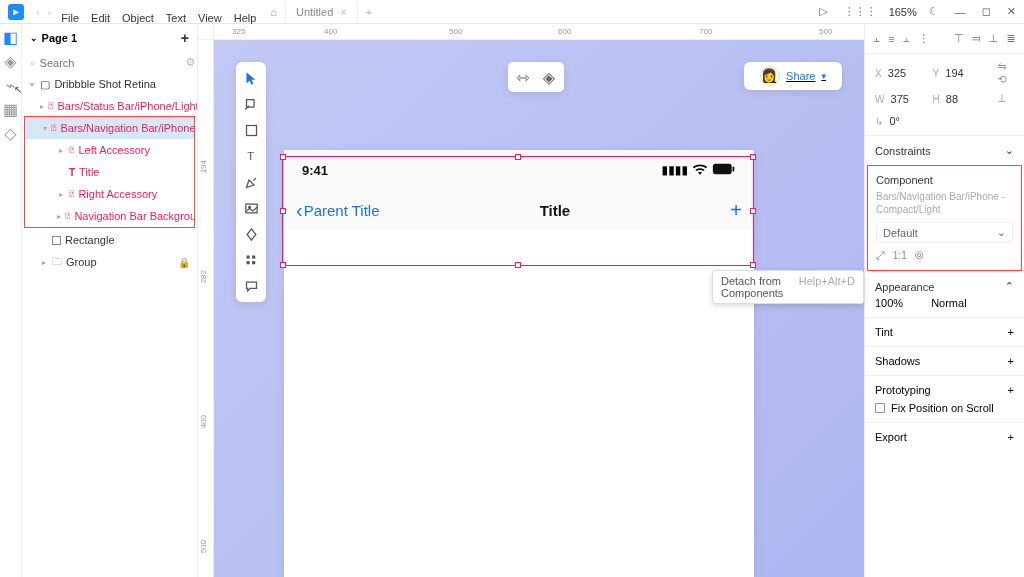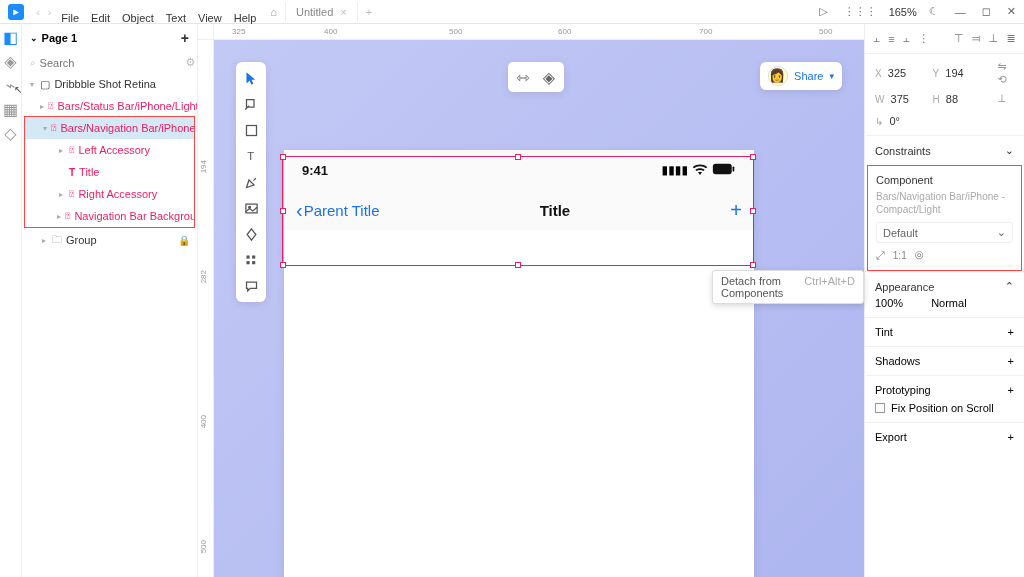--- a/index.html
+++ b/index.html
@@ -57,21 +57,21 @@
 .canvas-bg { position: absolute; left: 16px; top: 16px; right: 0; bottom: 0; background: linear-gradient(135deg, #c3c9f5 0%, #aeb6f0 100%); }
 
 .float-toolbar { position: absolute; left: 22px; top: 22px; width: 30px; background: #fff; border-radius: 6px; box-shadow: 0 2px 8px rgba(0,0,0,0.1); display: flex; flex-direction: column; align-items: center; padding: 4px 0; gap: 2px; }
 .ft-item { width: 24px; height: 24px; border-radius: 4px; display: flex; align-items: center; justify-content: center; cursor: pointer; color: #555; }
 .ft-item svg { width: 15px; height: 15px; }
 .ft-item.active { color: #1a73e8; }
 
 .float-align { position: absolute; left: 294px; top: 22px; background: #fff; border-radius: 5px; box-shadow: 0 2px 8px rgba(0,0,0,0.1); display: flex; padding: 4px; gap: 4px; }
 .fa-item { width: 22px; height: 22px; display:flex;align-items:center;justify-content:center; cursor:pointer; color:#666; }
 
-.share-pill { position: absolute; right: 22px; top: 22px; background: #fff; border-radius: 6px; box-shadow: 0 2px 8px rgba(0,0,0,0.1); display: flex; align-items: center; padding: 4px 8px; gap: 6px; }
+.share-pill { position: absolute; right: 22px; top: 22px; background: #fff; border-radius: 6px; box-shadow: 0 2px 8px rgba(0,0,0,0.1); display: flex; align-items: center; padding: 4px 16px; gap: 6px; text-decoration: underline; }
 .avatar { width: 20px; height: 20px; border-radius: 50%; background: #ffc; border: 1px solid #ddd; display:inline-block; overflow:hidden; }
 .avatar::after { content:"👩"; font-size:13px; position:relative; top:-1px; }
 .share-text { font-size: 11px; color: #1a73e8; font-weight: 500; }
 
 .artboard { position: absolute; background: #fff; box-shadow: 0 2px 10px rgba(0,0,0,0.08); }
 .selection { position: absolute; border: 1px solid #e91e63; }
 .sel-handle { position: absolute; width: 6px; height: 6px; background: #fff; border: 1px solid #e91e63; }
 
 .status-bar { height: 40px; display: flex; align-items: center; justify-content: space-between; padding: 0 18px; background:#fafafa; }
 .time { font-size: 13px; font-weight: 600; color: #111; }
@@ -183,20 +183,25 @@
             <span class="comp-icon">⍰</span> 
             <span>Right Accessory</span>
           </div>
         <div class="tree-row component indent-2">
             <span class="tree-chevron">▸</span>
             <span class="comp-icon">⍰</span> 
             <span>Navigation Bar Background</span>
           </div>
       </div>
       <div class="tree-row regular indent-1">
+          <span class="tree-chevron"></span>
+          <span class="rect-icon"></span> 
+          <span>Rectangle</span>
+        </div>
+      <div class="tree-row regular indent-1">
           <span class="tree-chevron">▸</span>
           <span class="folder-icon">🗀</span> 
           <span>Group</span>
           <span class="lock-icon">🔒</span>
         </div>
     </div>
   </div>
 
   <div class="canvas-area">
     <div class="ruler-corner"></div>
@@ -306,21 +311,21 @@
         <div class="sel-handle" style="left:-3px;bottom:-3px;"></div>
         <div class="sel-handle" style="right:-3px;bottom:-3px;"></div>
         <div class="sel-handle" style="left:50%;top:-3px;margin-left:-3px;"></div>
         <div class="sel-handle" style="left:50%;bottom:-3px;margin-left:-3px;"></div>
         <div class="sel-handle" style="left:-3px;top:50%;margin-top:-3px;"></div>
         <div class="sel-handle" style="right:-3px;top:50%;margin-top:-3px;"></div>
       </div>
     </div>
     <div class="tooltip" style="left:514px; top:246px;">
       <span>Detach from Components</span>
-      <span class="kbd">Ctrl+Alt+D</span>
+      <span class="kbd">Help+Alt+D</span>
     </div>
   </div>
 
   <div class="right-panel">
     <div class="align-strip">
       <span>⫠</span>
       <span>≡</span>
       <span>⫠</span>
       <span>⋮</span>
       <span class="sep"></span>

